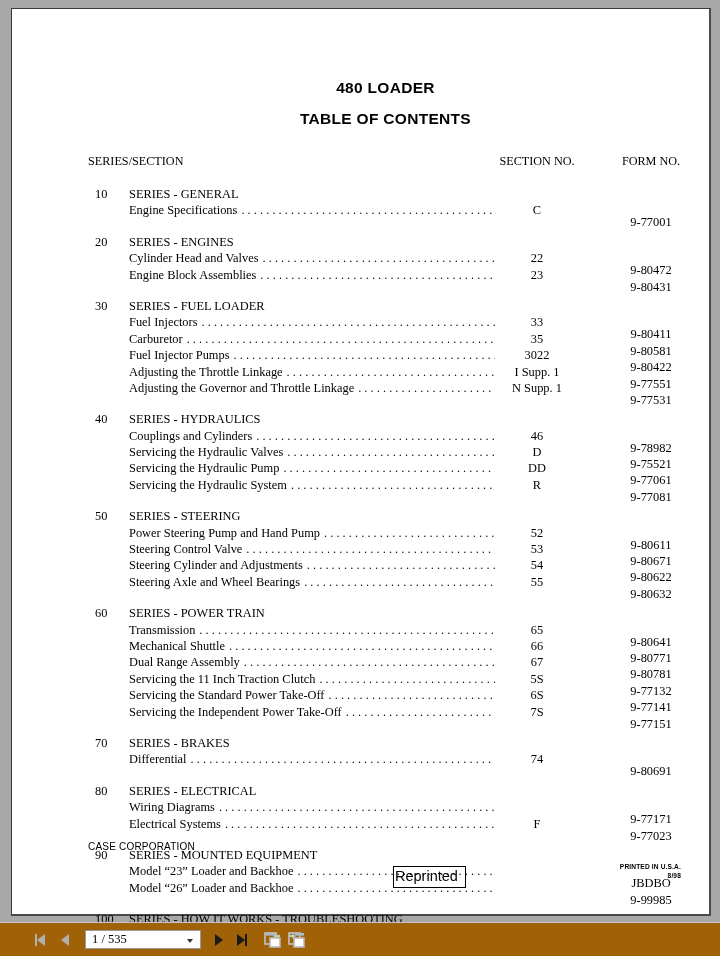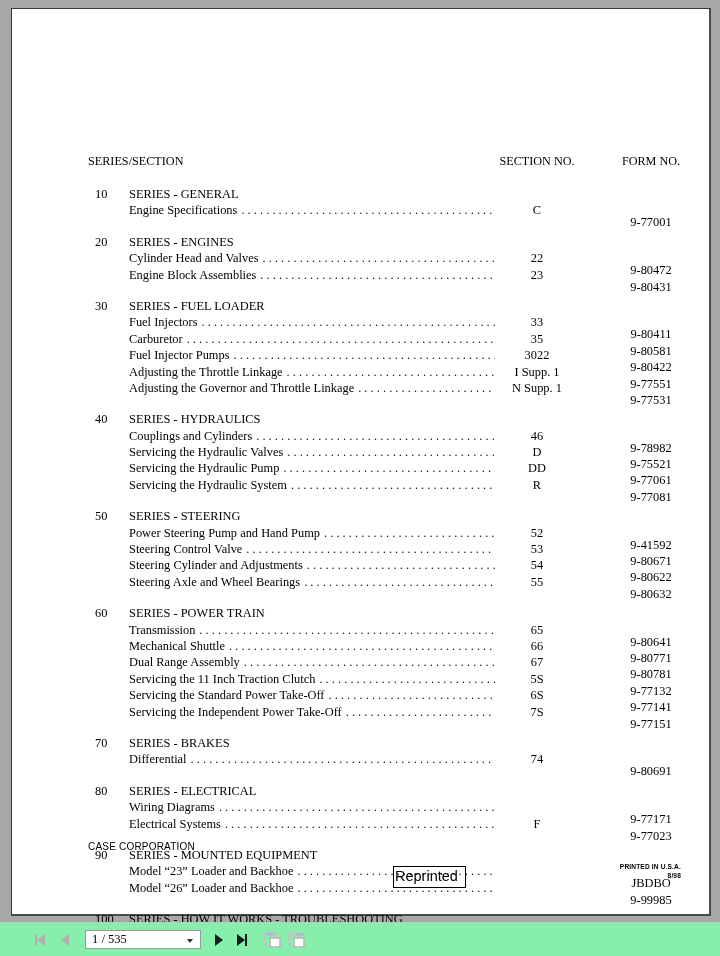--- a/index.html
+++ b/index.html
@@ -178,21 +178,21 @@
     letter-spacing: 0.15px;
   }
 
   
   #toolbar {
     position: absolute;
     left: 0;
     top: 922px;
     width: 720px;
     height: 34px;
-    background: #86efac;
+    background: #a16207;
     border-top: 1px solid #c6c6c6;
     box-sizing: border-box;
     display: flex;
     align-items: center;
     padding-left: 30px;
   }
   .tb-btn {
     width: 22px;
     height: 24px;
     display: flex;
@@ -230,20 +230,24 @@
 </style>
 </head>
 <body>
 
 <div id="viewer">
 
   <div id="doc-area">
 
     <div id="page">
 
+      <div class="title-block">
+        <div class="doc-title">480 LOADER</div>
+        <div class="doc-subtitle">TABLE OF CONTENTS</div>
+      </div>
 
       <div id="toc">
 
         <div class="toc-head">
           <span class="h-series">SERIES/SECTION</span>
           <span class="h-section">SECTION NO.</span>
           <span class="h-form">FORM NO.</span>
         </div>
 
         <div id="toc-body">
@@ -332,21 +336,21 @@
               </div>
             </div>
             <div class="series-group">
               <div class="series-head">
                 <span class="series-num">50</span>
                 <span class="series-title">SERIES - STEERING</span>
               </div>
               <div class="entry">
                 <span class="entry-name"><span class="nm">Power Steering Pump and Hand Pump</span><span class="leader">..........................................................................................</span></span>
                 <span class="entry-section">52</span>
-                <span class="entry-form">9-41592</span>
+                <span class="entry-form">9-80611</span>
               </div>
               <div class="entry">
                 <span class="entry-name"><span class="nm">Steering Control Valve</span><span class="leader">..........................................................................................</span></span>
                 <span class="entry-section">53</span>
                 <span class="entry-form">9-80671</span>
               </div>
               <div class="entry">
                 <span class="entry-name"><span class="nm">Steering Cylinder and Adjustments</span><span class="leader">..........................................................................................</span></span>
                 <span class="entry-section">54</span>
                 <span class="entry-form">9-80622</span>

